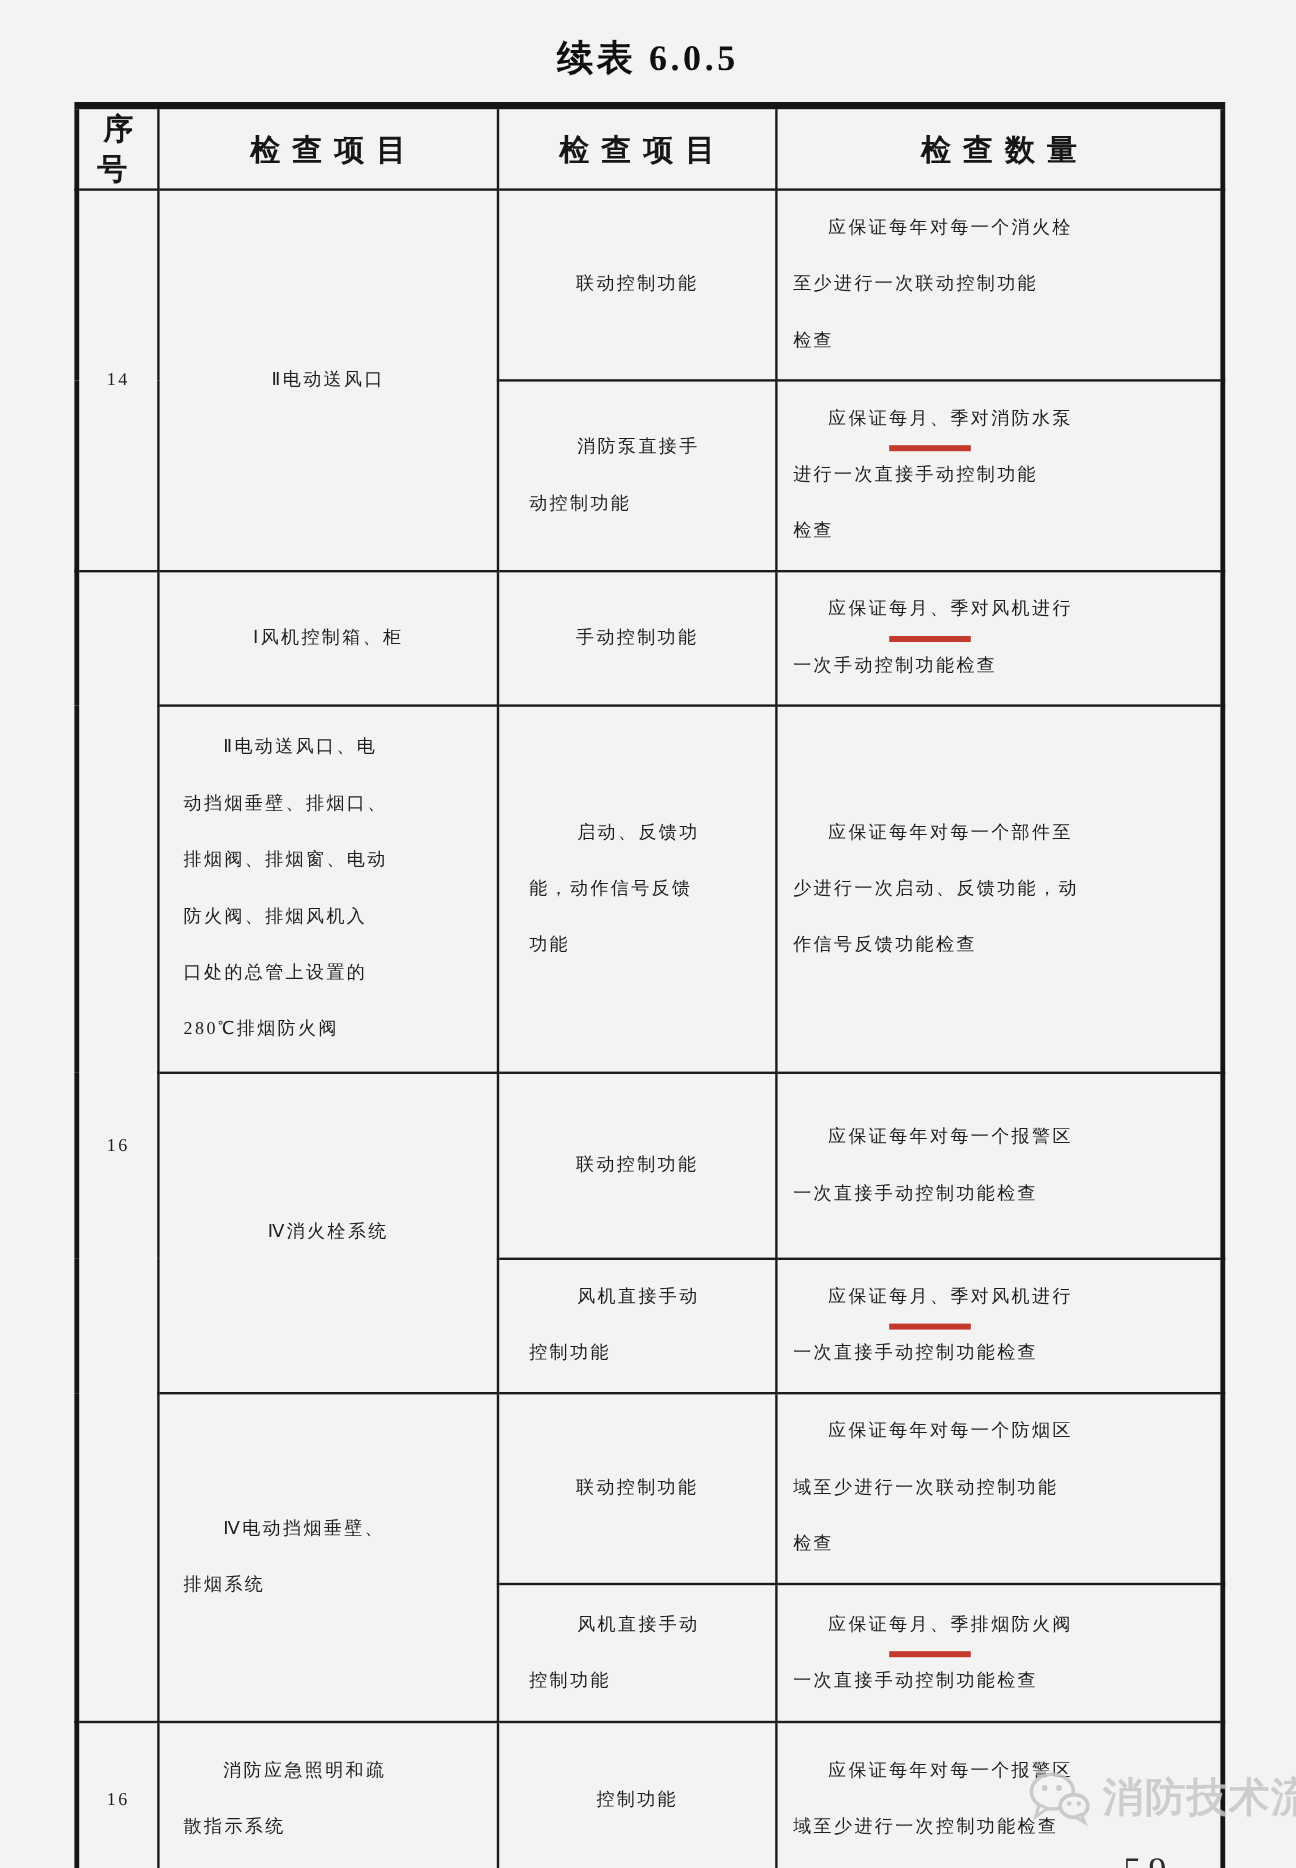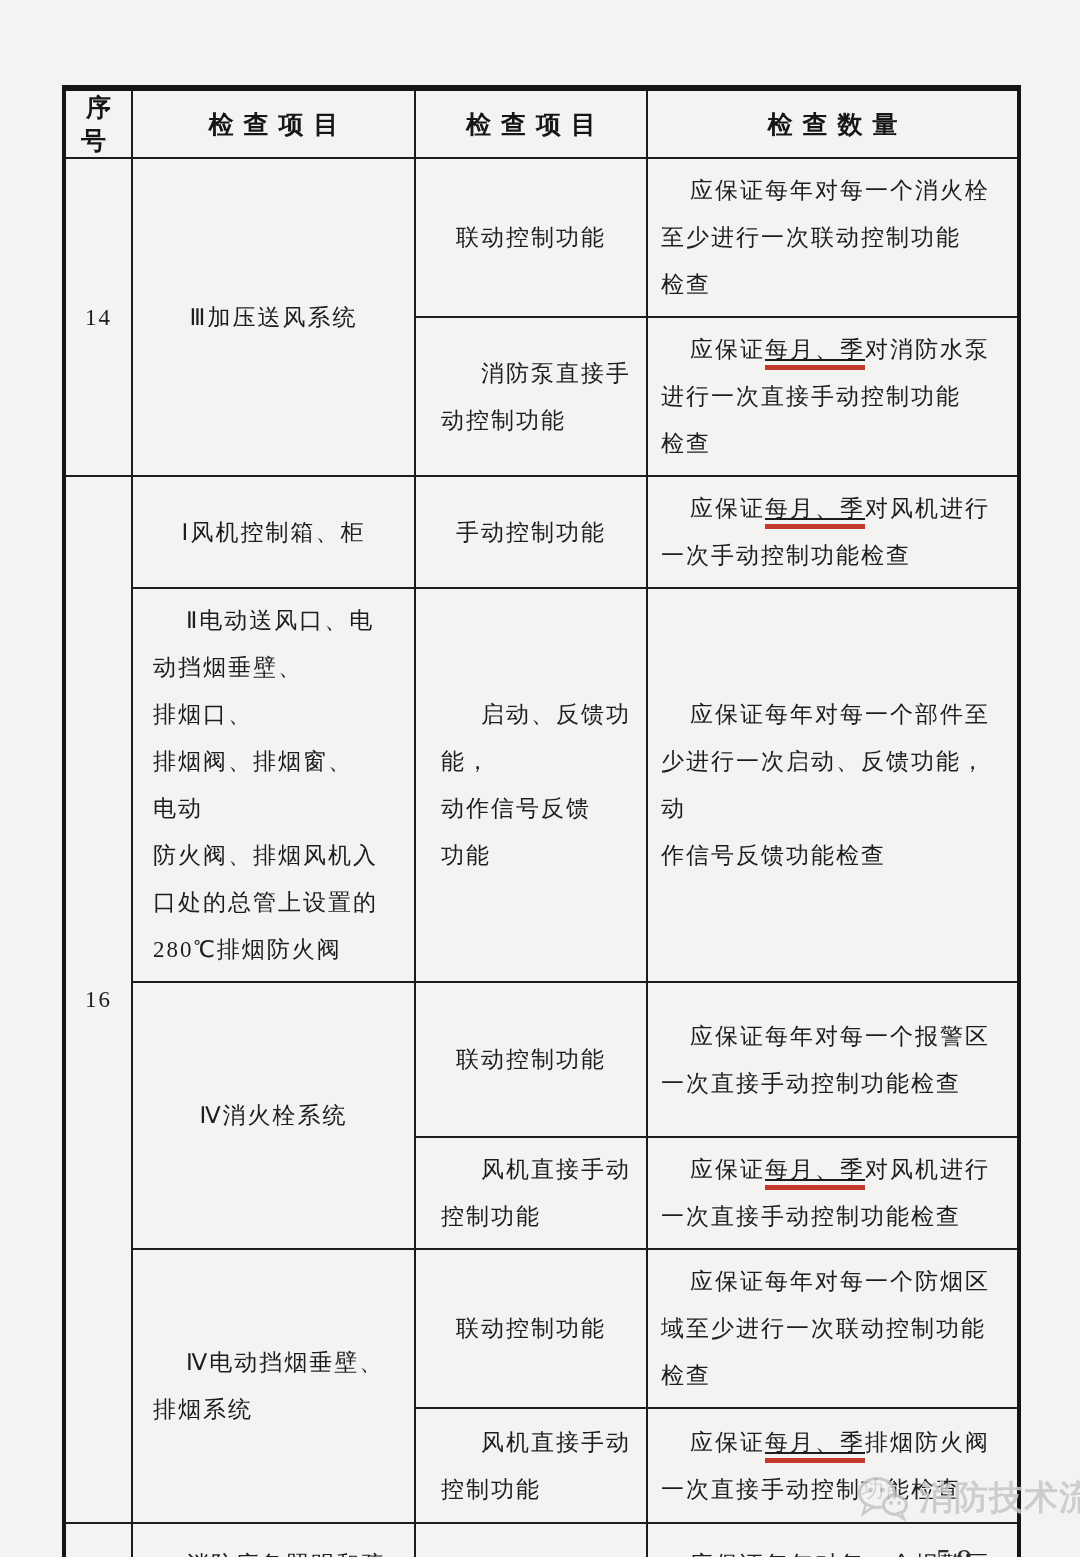--- a/index.html
+++ b/index.html
@@ -46,21 +46,21 @@
   }
   .insp th {
     font-size: 25px;
     font-weight: 600;
     letter-spacing: 10px;
     text-indent: 10px;
     text-align: center;
     color: #161616;
   }
   .insp td {
-    font-size: 23px;
+    font-size: 15px;
     letter-spacing: 2px;
     line-height: 47px;
   }
   .c { text-align: center; }
   .serial { font-size: 24px; letter-spacing: 1px; }
   .para {
     text-align: left;
     white-space: pre-line;
     word-break: keep-all;
     padding: 8px 10px 8px 13px;
@@ -72,22 +72,21 @@
     line-height: 44px;
     margin-left: 12px;
   }
   .item-p {
     padding-left: 25px;
     padding-right: 6px;
     text-indent: 40px;
   }
   .red-underline {
     border-bottom: 5px solid #c33a2d;
-    padding-bottom: 3px;
-    text-decoration: underline;
+    padding-bottom: 14px;
   }
   .watermark {
     position: absolute;
     left: 856px;
     top: 1474px;
     display: flex;
     align-items: center;
     gap: 9px;
     opacity: 0.85;
     z-index: 3;
@@ -108,40 +107,41 @@
     font-size: 30px;
     letter-spacing: 6px;
     color: #2c2c2c;
   }
 </style>
 </head>
 <body>
 
 <div class="page">
 
+  <div class="doc-title">续表 6.0.5</div>
 
   <table class="insp">
     <colgroup>
       <col style="width:68px">
       <col style="width:283px">
       <col style="width:232px">
       <col style="width:372px">
     </colgroup>
     <thead>
       <tr style="height:58px">
         <th>序号</th>
         <th>检查项目</th>
         <th>检查项目</th>
         <th>检查数量</th>
       </tr>
     </thead>
     <tbody>
       <tr style="height:145px">
         <td class="c serial" rowspan="2">14</td>
-        <td class="c" rowspan="2">Ⅲ加压送风系统</td>
+        <td class="c" rowspan="2">Ⅱ电动送风口</td>
         <td class="c">联动控制功能</td>
         <td class="para">应保证每年对每一个消火栓
 至少进行一次联动控制功能
 检查</td>
       </tr>
       <tr style="height:149px">
         <td class="para item-p">消防泵直接手
 动控制功能</td>
         <td class="para"><span>应保证</span><span class="red-underline">每月、季</span><span>对消防水泵
 进行一次直接手动控制功能

